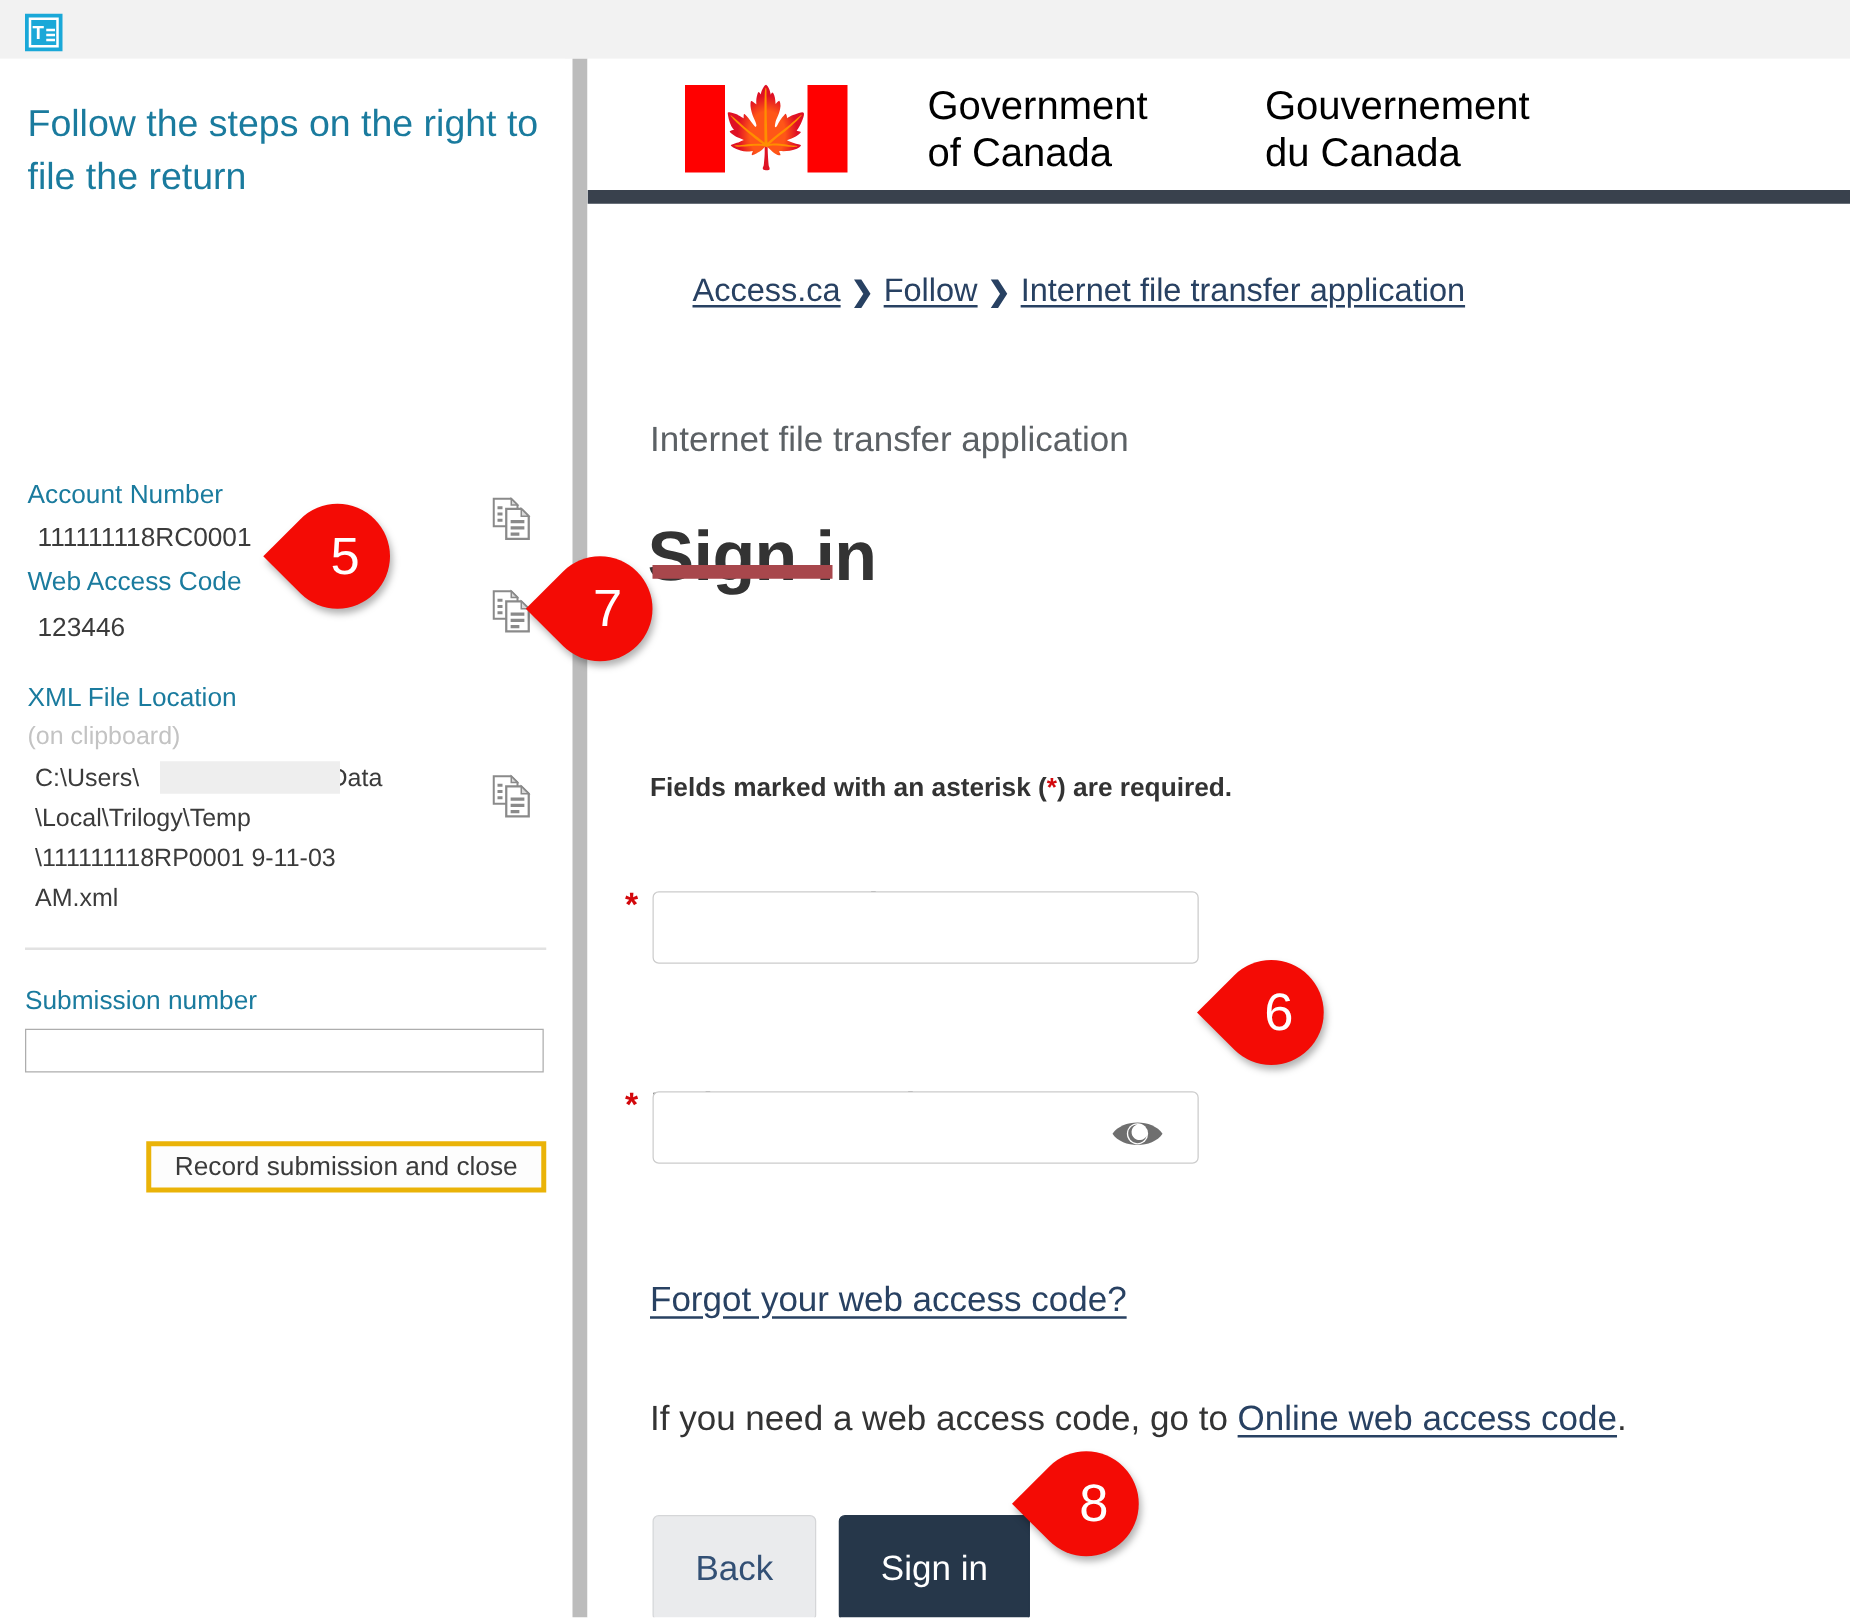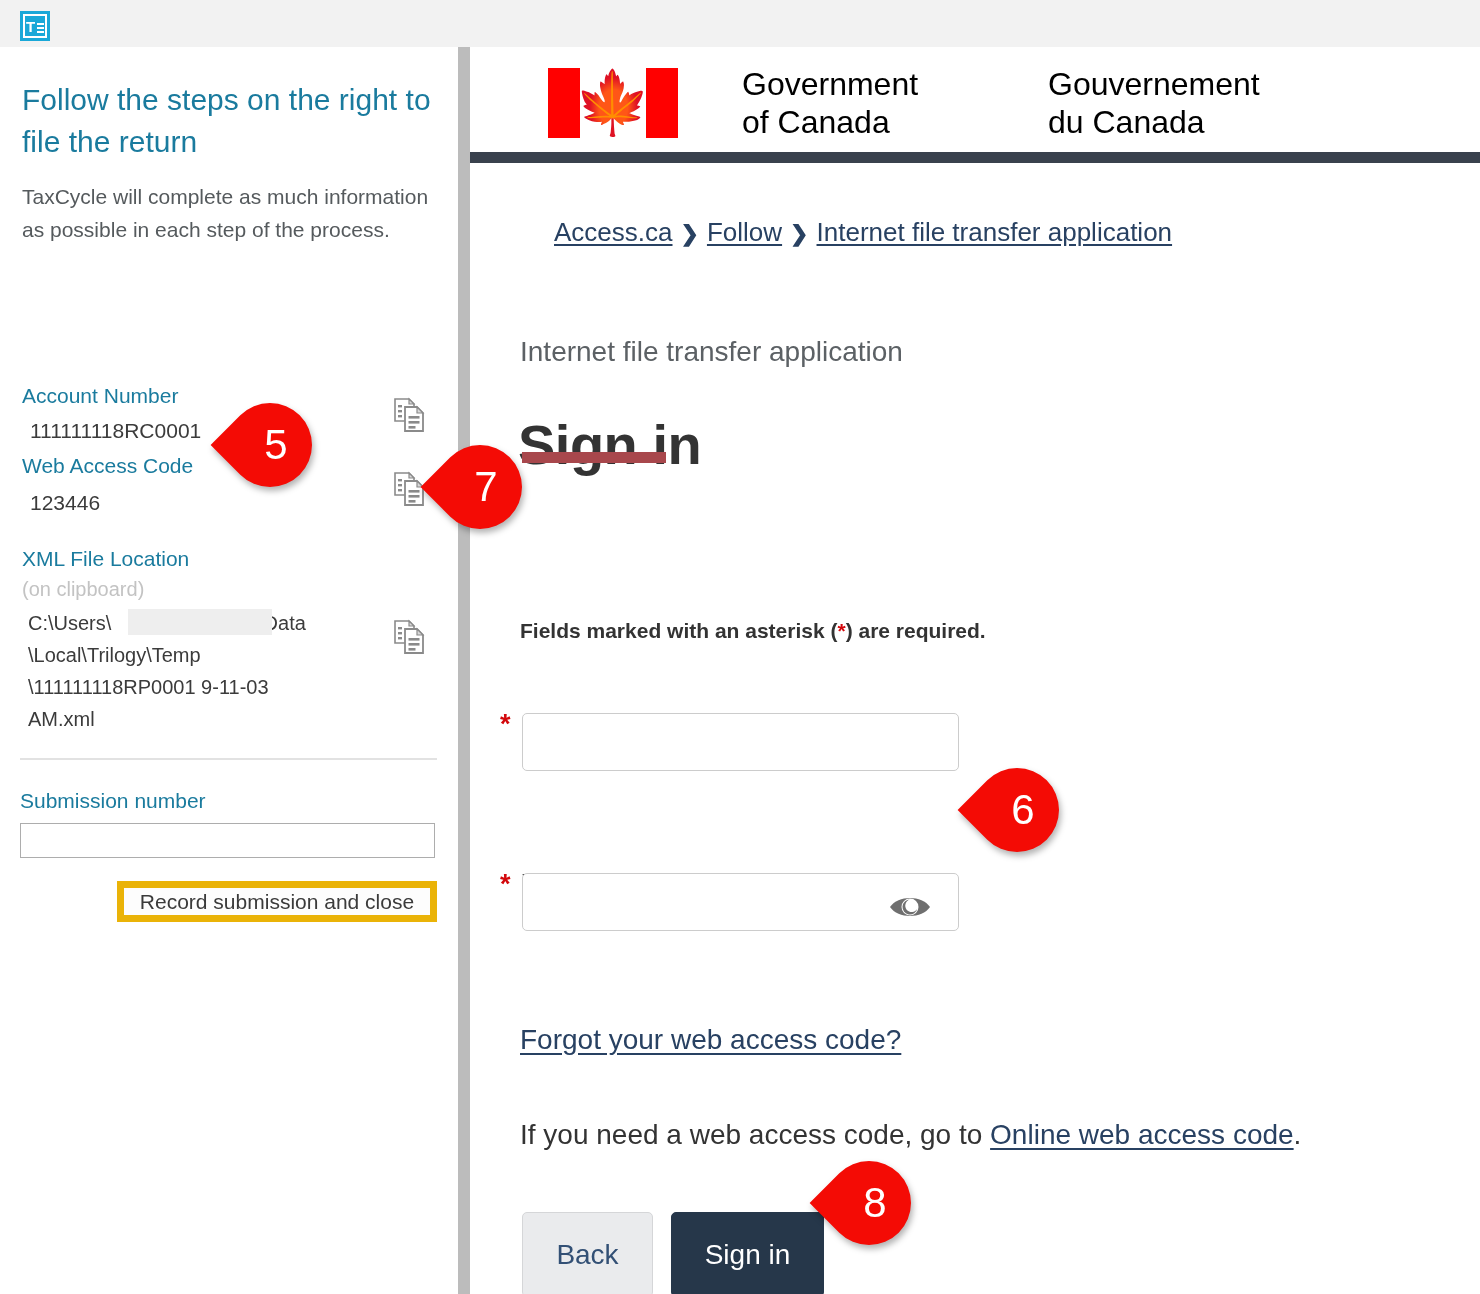--- a/index.html
+++ b/index.html
@@ -123,23 +123,23 @@
     position: absolute; left: 20px; top: 776px;
     width: 415px; height: 35px;
     border: 1px solid #adadad;
     background: #fff;
     box-sizing: border-box;
     font-family: "Liberation Sans", sans-serif;
     font-size: 19px;
     padding: 0 6px;
   }
   #btn-record {
-    position: absolute; left: 117px; top: 834px;
+    position: absolute; left: 117px; top: 866px;
     width: 320px; height: 41px;
-    border: 7px solid #eab308;
+    border: 4px solid #eab308;
     background: #fdfdfd;
     color: #3b3b3b;
     font-family: "Liberation Sans", sans-serif;
     font-size: 21px;
     cursor: pointer;
     box-sizing: border-box;
   }
 
   
   #right-pane {
@@ -170,21 +170,21 @@
     transform: translate(-50%,-50%);
     color: #ff0000; font-size: 62px; line-height: 62px;
   }
   .wordmark-col {
     font-family: "Liberation Sans", sans-serif;
     font-size: 32px; line-height: 38px;
     color: #000; font-weight: 400;
     white-space: pre-line;
   }
   #wm-en { width: 270px; margin-left: 36px; }
-  #wm-fr { width: 280px; margin-left: 36px; }
+  #wm-fr { width: 280px; }
 
   #goc-rule {
     position: absolute; left: 0; top: 105px;
     width: 1010px; height: 11px;
     background: #39414d;
   }
 
   #breadcrumb {
     position: absolute; left: 84px; top: 168px;
     font-size: 26px; line-height: 34px;
@@ -341,21 +341,20 @@
     <div class="glyph-t">T</div>
     <div class="bar" style="top:12px;"></div>
     <div class="bar" style="top:16px;"></div>
     <div class="bar" style="top:20px;"></div>
   </div>
 </div>
 
 <div id="sidebar">
 
   <div class="side-h1">Follow the steps on the right to file the return</div>
-  <div class="side-p" id="side-p1">TaxCycle will complete as much information as possible in each step of the process.</div>
 
   <div class="field-label" id="lbl-account">Account Number</div>
   <div class="field-value" id="val-account">111111118RC0001</div>
 
   <div class="field-label" id="lbl-wac">Web Access Code</div>
   <div class="field-value" id="val-wac">123446</div>
 
   <div class="field-label" id="lbl-xml">XML File Location</div>
   <div id="sub-xml">(on clipboard)</div>
   <div id="val-xml">C:\Users\                    \AppData

